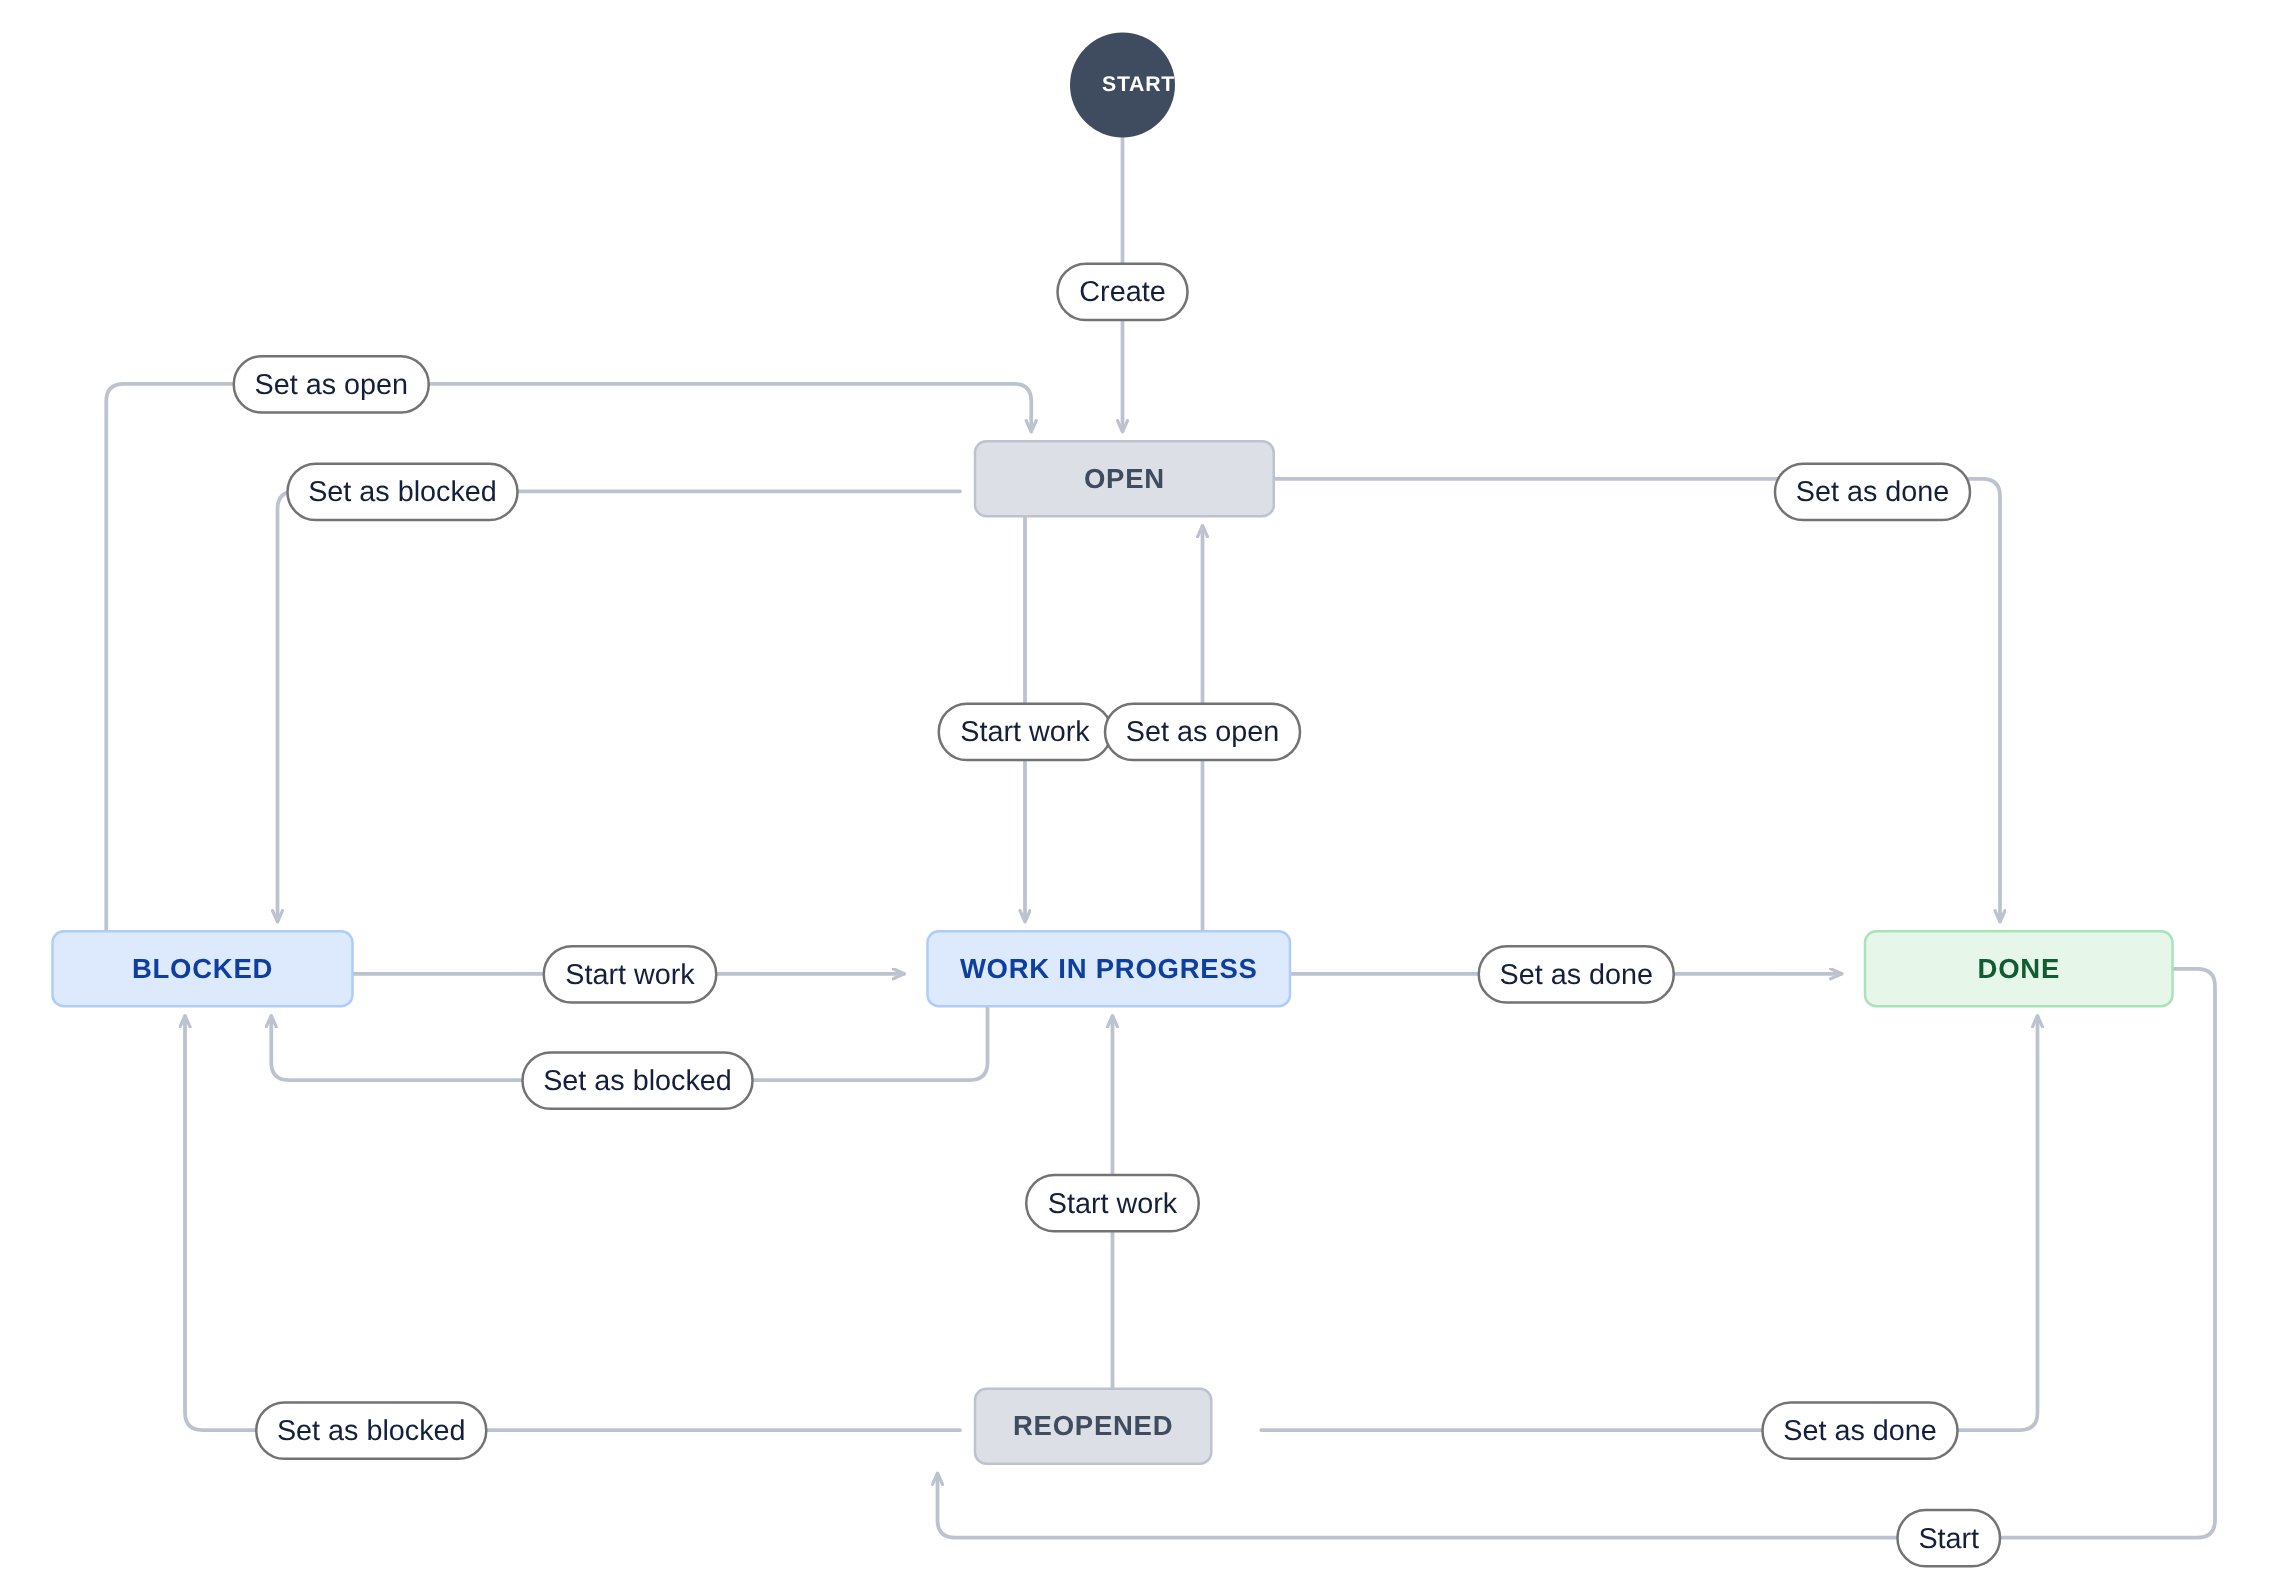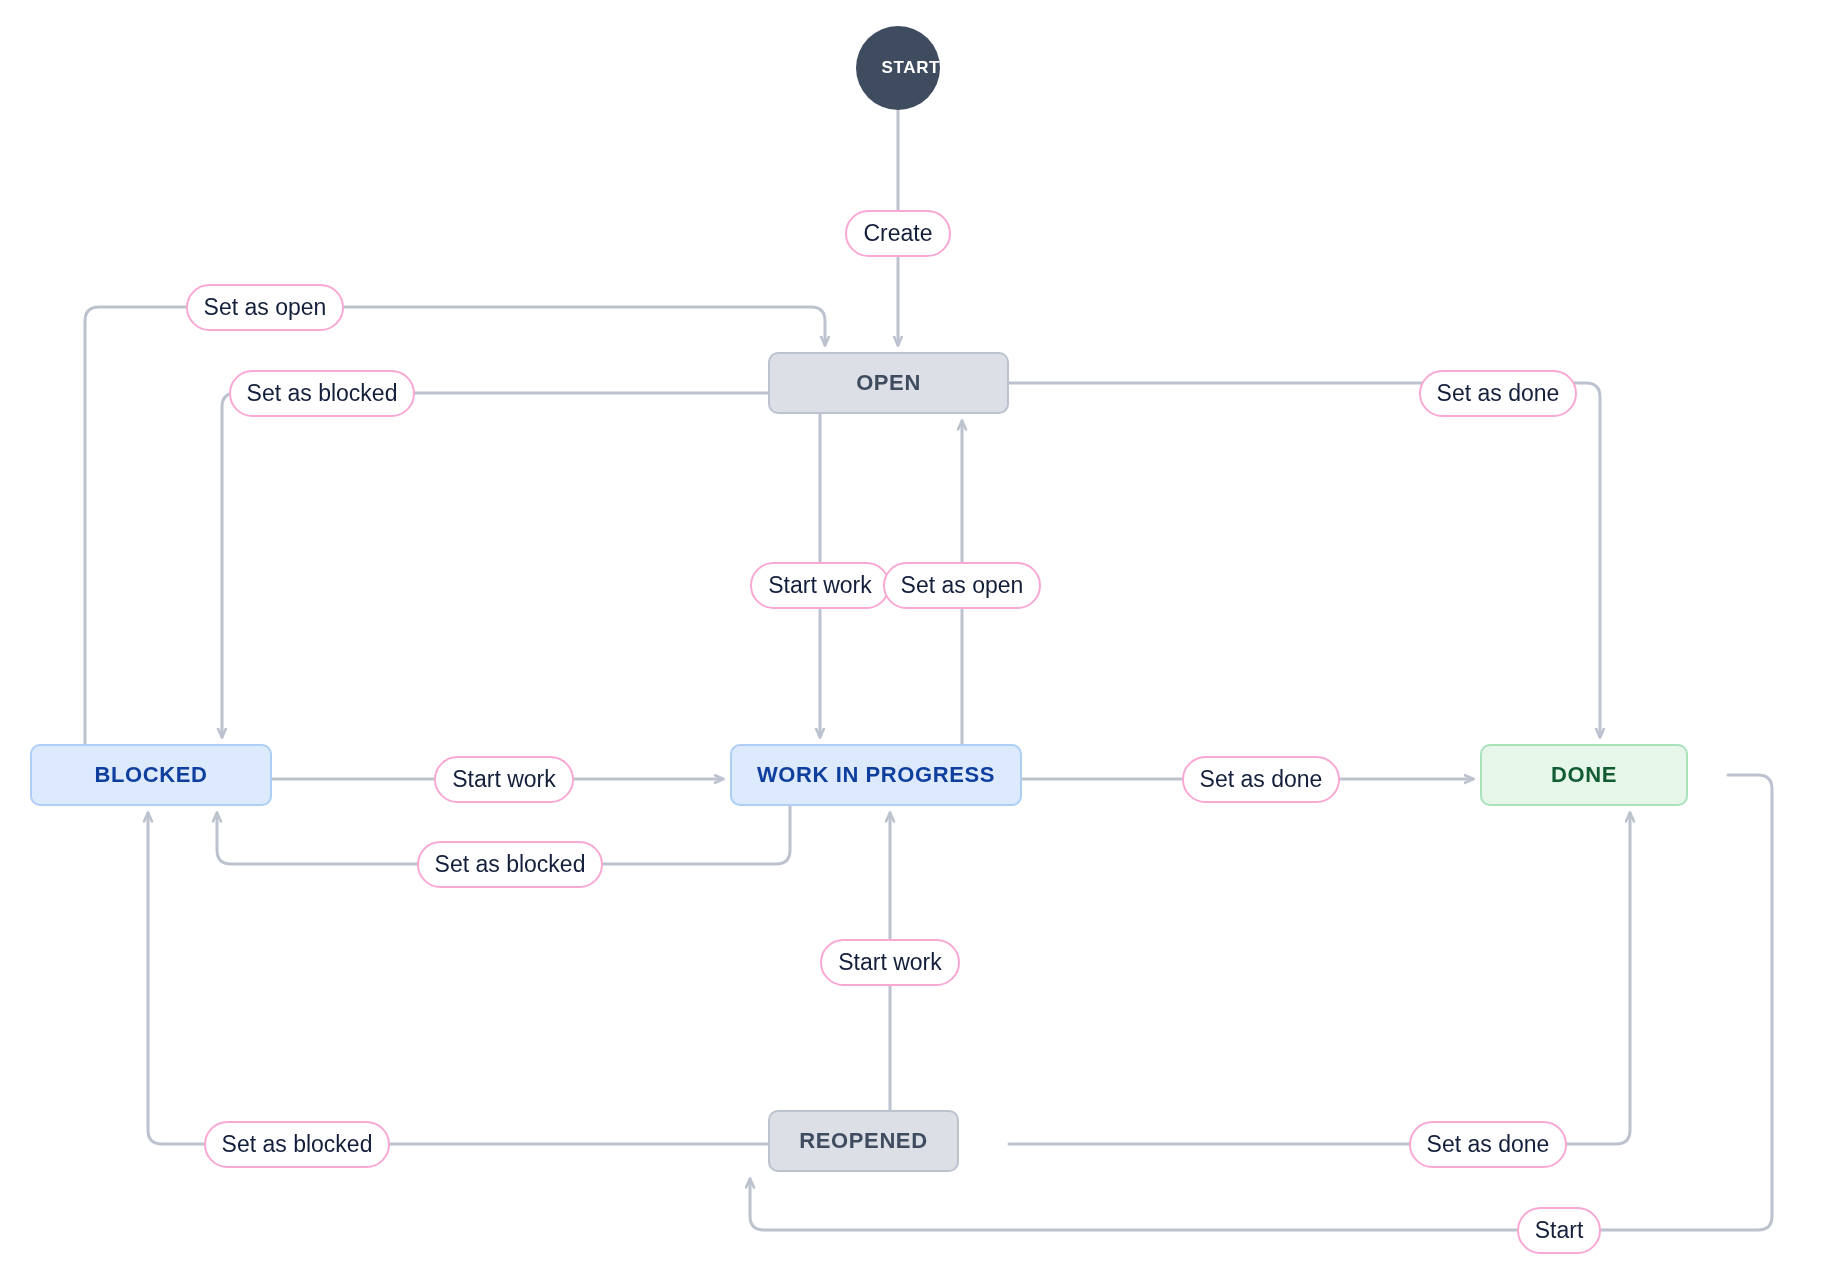--- a/index.html
+++ b/index.html
@@ -1,28 +1,28 @@
 <!DOCTYPE html>
 <html><head>
 <meta charset="utf-8">
 <style>
   html,body{margin:0;padding:0;background:#ffffff;}
   body{font-family:"Liberation Sans",sans-serif;}
   #canvas{position:relative;width:1822px;height:1268px;background:#ffffff;overflow:hidden;}
   #wires{position:absolute;left:0;top:0;width:1822px;height:1268px;}
   .node{position:absolute;box-sizing:border-box;display:flex;align-items:center;justify-content:center;
-        border-radius:10px;border-width:2px;border-style:solid;letter-spacing:.6px;font-weight:bold;}
+        border-radius:10px;border-width:2px;border-style:solid;letter-spacing:.6px;font-weight:bold;margin-left:11px;}
   .node-gray{background:#dcdfe5;border-color:#bcc3cf;color:#3f4c60;}
   .node-blue{background:#ddeafd;border-color:#aecdf7;color:#0e3f9e;}
   .node-green{background:#e6f7ea;border-color:#a9e3bb;color:#115c33;}
   .node-label{font-size:22px;}
   .start-node{position:absolute;border-radius:50%;background:#3f4c60;color:#ffffff;
                display:flex;align-items:center;justify-content:center;font-size:17px;font-weight:bold;letter-spacing:.6px;}
   .pill{position:absolute;box-sizing:border-box;display:flex;align-items:center;justify-content:center;
-        background:#ffffff;border:2px solid #f9a8d4;border-radius:999px;color:#141f3c;
+        background:#ffffff;border:2px solid #737373;border-radius:999px;color:#141f3c;
         font-size:23px;height:47px;white-space:nowrap;padding:0 16px;}
 </style>
 </head>
 <body>
 
 <div id="canvas">
 
   <svg id="wires" viewBox="0 0 1822 1268">
     <defs>
       <marker id="ah" markerWidth="13" markerHeight="13" refX="9.5" refY="5" orient="auto" markerUnits="userSpaceOnUse">
@@ -68,21 +68,21 @@
   </div>
 
   <div class="node node-blue" style="left:30px;top:744px;width:242px;height:62px;">
     <span class="node-label">BLOCKED</span>
   </div>
 
   <div class="node node-blue" style="left:730px;top:744px;width:292px;height:62px;">
     <span class="node-label">WORK IN PROGRESS</span>
   </div>
 
-  <div class="node node-green" style="left:1480px;top:744px;width:208px;height:62px;">
+  <div class="node node-green" style="left:1480px;top:744px;width:248px;height:62px;">
     <span class="node-label">DONE</span>
   </div>
 
   <div class="node node-gray" style="left:768px;top:1110px;width:191px;height:62px;">
     <span class="node-label">REOPENED</span>
   </div>
 
   <div class="pill" style="left: 845.477px; top: 209.5px;">Create</div>
   <div class="pill" style="left: 185.617px; top: 283.5px;">Set as open</div>
   <div class="pill" style="left: 228.562px; top: 369.5px;">Set as blocked</div>

